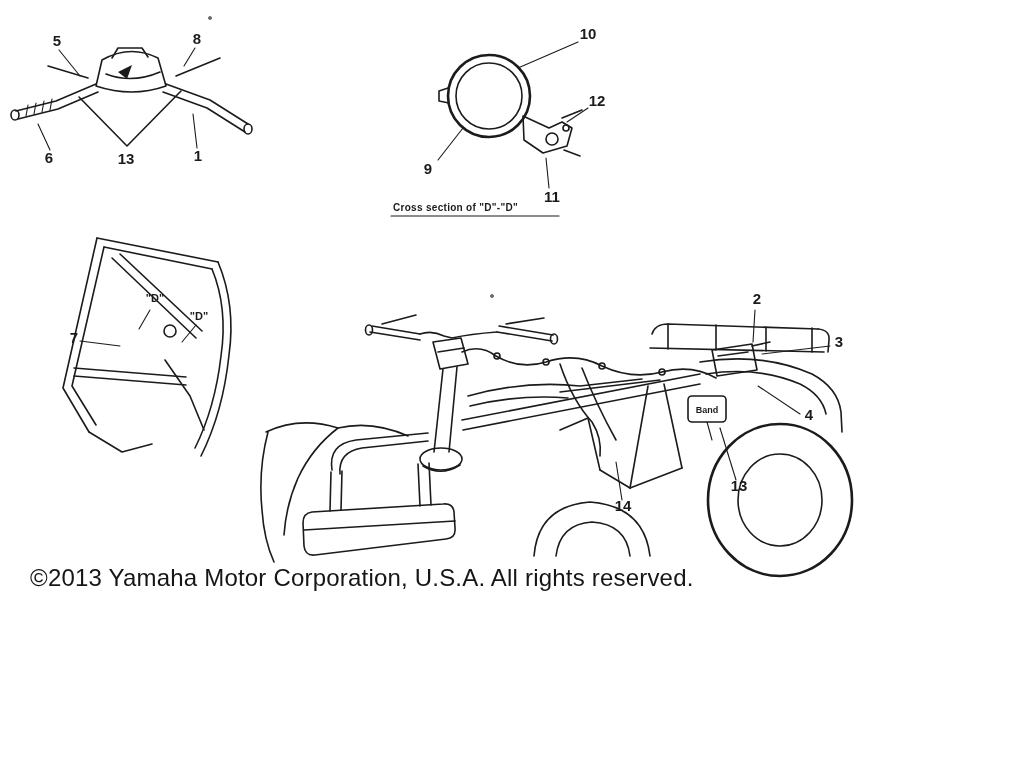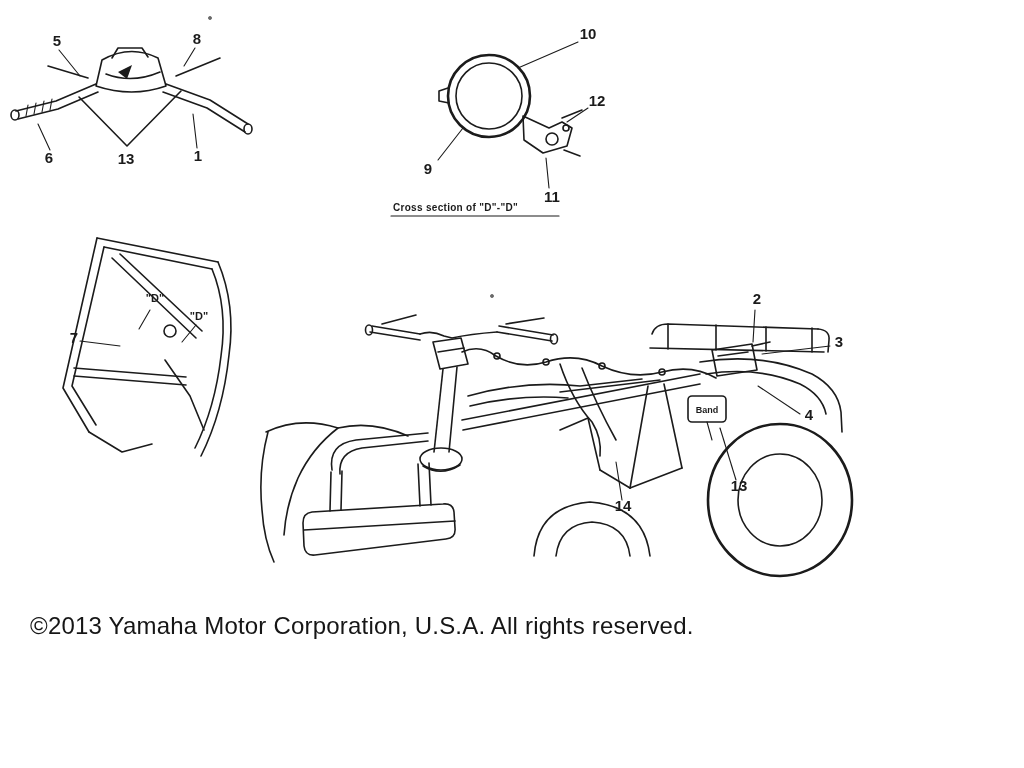--- a/index.html
+++ b/index.html
@@ -8,21 +8,21 @@
   body { font-family: "Liberation Sans", sans-serif; position: relative; }
   .stage { position: absolute; left: 0; top: 0; width: 1024px; height: 768px; background: var(--bg); }
   svg { display: block; }
   .ln  { fill: none; stroke: var(--ink); stroke-width: 1.6; stroke-linecap: round; stroke-linejoin: round; }
   .ln2 { fill: none; stroke: var(--ink); stroke-width: 2.6; stroke-linecap: round; stroke-linejoin: round; }
   .lnthin { fill: none; stroke: var(--ink); stroke-width: 1.1; stroke-linecap: round; }
   .callout { font-family: "Liberation Sans", sans-serif; font-size: 15px; font-weight: bold; fill: var(--ink); text-anchor: middle; }
   .small-label { font-family: "Liberation Sans", sans-serif; font-size: 10px; font-weight: bold; fill: var(--ink); letter-spacing: 0.3px; }
   .d-mark { font-family: "Liberation Sans", sans-serif; font-size: 11px; font-weight: bold; fill: var(--ink); text-anchor: middle; }
   .band-text { font-family: "Liberation Sans", sans-serif; font-size: 9px; font-weight: bold; fill: var(--ink); text-anchor: middle; }
-  .copyright { position: absolute; left: 30px; top: 612px; font-size: 24px; color: #161616; letter-spacing: 0.2px; }
+  .copyright { position: absolute; left: 30px; top: 564px; font-size: 24px; color: #161616; letter-spacing: 0.2px; }
 </style>
 </head>
 <body>
 
 <div class="stage">
 
   <svg width="1024" height="600" viewBox="0 0 1024 600">
 
     <g>
       <circle class="lnthin" cx="210" cy="18" r="1.2" fill="#1b1b1b"></circle>

